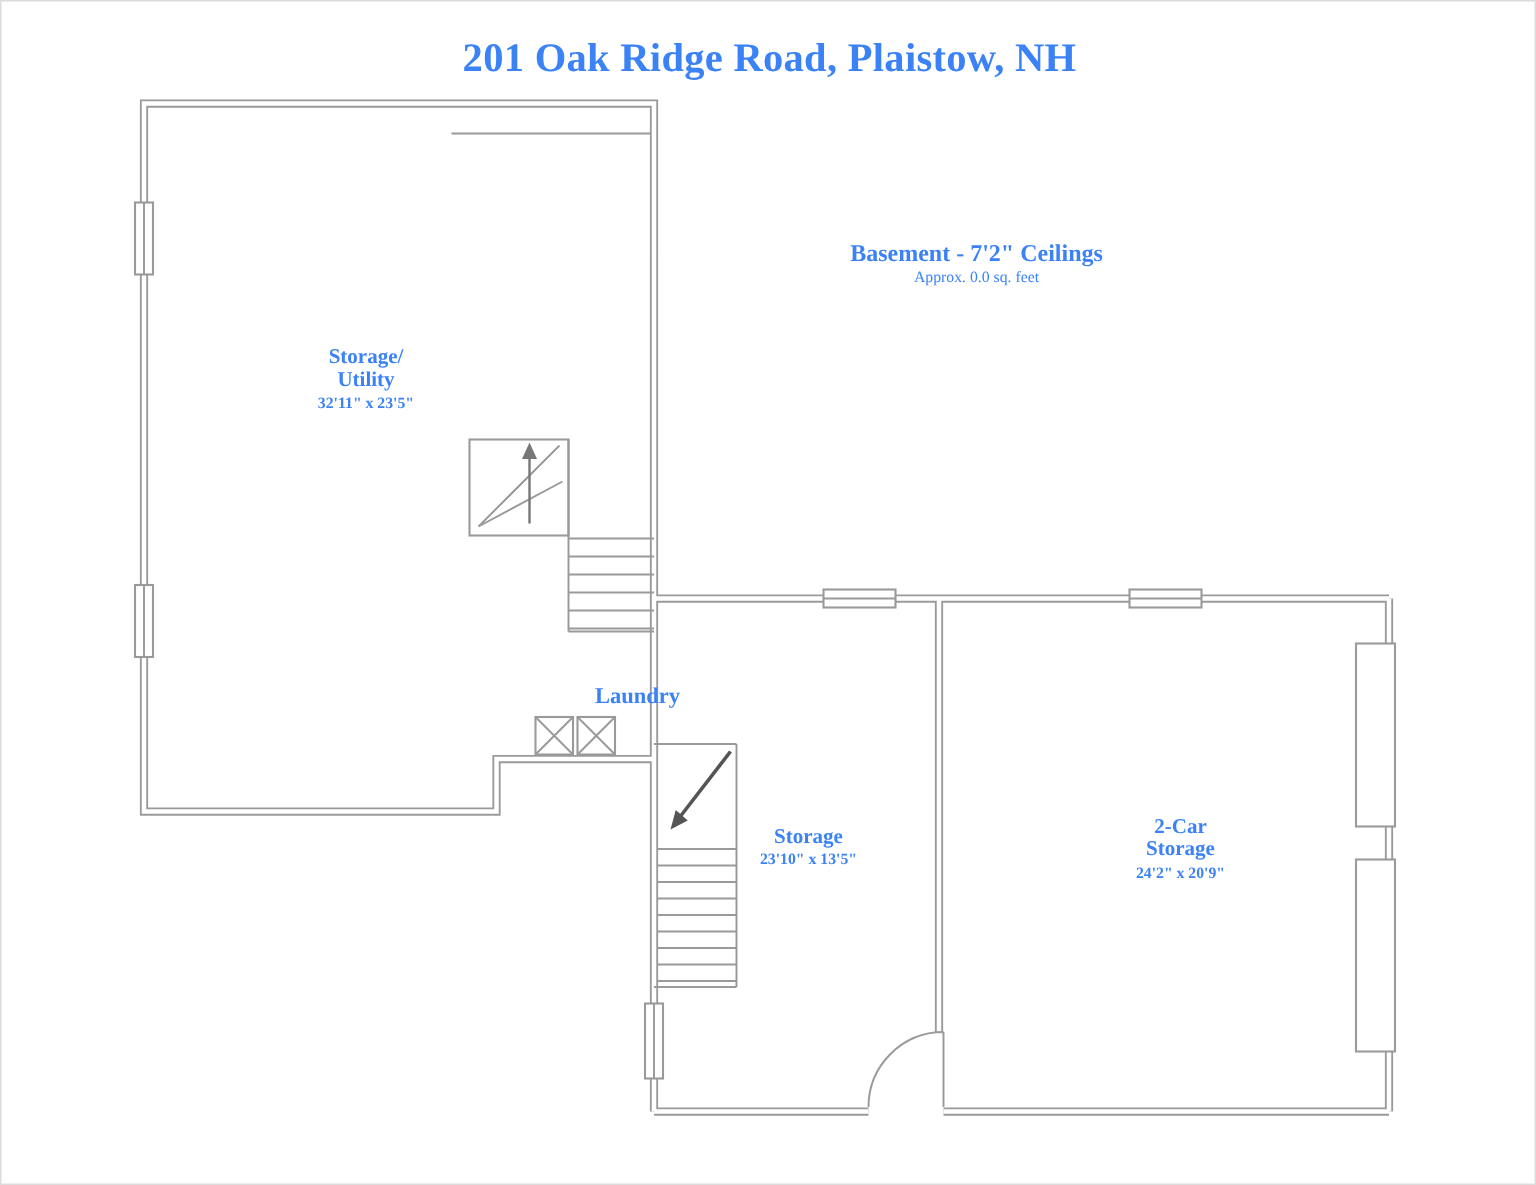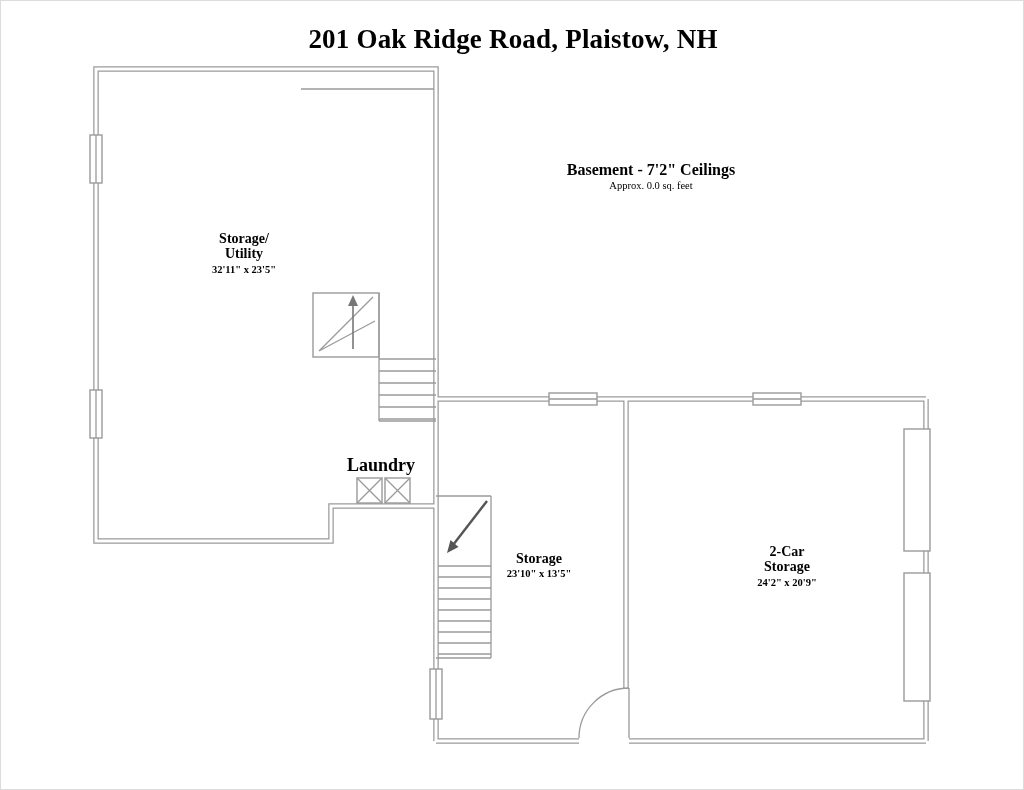--- a/index.html
+++ b/index.html
@@ -1,35 +1,35 @@
 <!DOCTYPE html>
 <html><head>
 <meta charset="utf-8">
 <style>
   html,body{margin:0;padding:0;background:#ffffff;}
   .canvas{
     position:relative;width:1024px;height:790px;background:#ffffff;
     border:1px solid #dcdcdc;box-sizing:border-box;overflow:hidden;
-    font-family:"Liberation Serif",serif;color:#000000;
+    font-family:"Liberation Serif",serif;color:#3b82f6;
   }
   .plan-svg{position:absolute;left:0;top:0;}
   .wall-outer{fill:none;stroke:#9a9a9a;stroke-width:5.5;}
   .wall-inner{fill:none;stroke:#ffffff;stroke-width:3;}
   .line{fill:none;stroke:#9a9a9a;stroke-width:1.3;}
   .fixture{fill:#ffffff;stroke:#9a9a9a;stroke-width:1.4;}
   .arrow-line{fill:none;stroke:#777777;stroke-width:1.6;}
   .arrow-head{fill:#777777;stroke:none;}
   .arrow-dark{fill:none;stroke:#555555;stroke-width:2.4;}
   .arrow-head-dark{fill:#555555;stroke:none;}
   .label{position:absolute;transform:translate(-50%,-50%);text-align:center;white-space:nowrap;}
   .page-title{font-size:27px;font-weight:700;letter-spacing:.2px;}
   .level-title{font-size:16px;font-weight:700;}
   .level-area{font-size:10.5px;margin-top:1px;}
   .room-name{font-size:14px;font-weight:700;line-height:1.1;}
-  .room-name-sm{font-size:18px;font-weight:700;}
+  .room-name-sm{font-size:15px;font-weight:700;margin-left:44px;}
   .room-dims{font-size:10.5px;font-weight:700;margin-top:2px;}
   .footer{font-size:15px;}
 </style>
 </head>
 <body>
 
 <div class="canvas">
 
   <svg class="plan-svg" width="1024" height="790" viewBox="0 0 1024 790">
 

